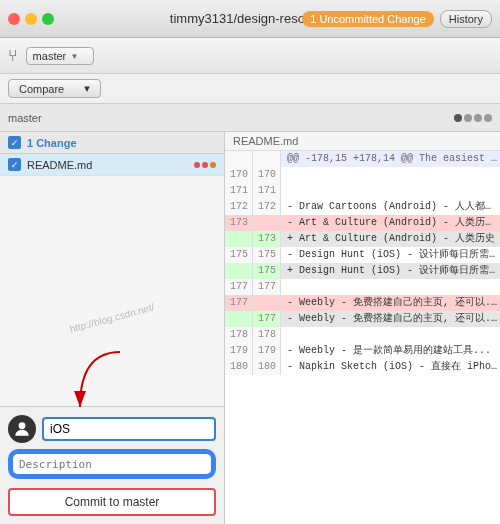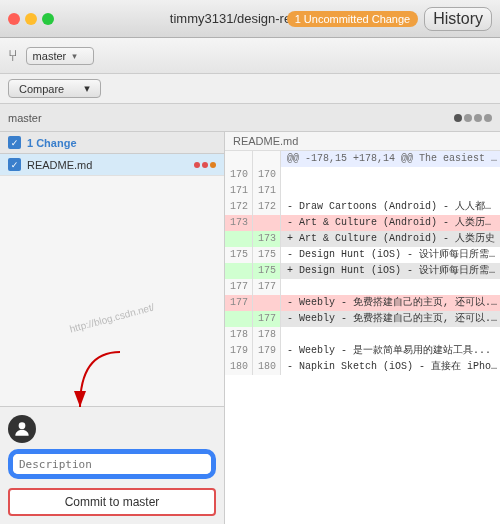--- a/index.html
+++ b/index.html
@@ -58,21 +58,21 @@
       padding: 2px 8px;
       font-size: 11px;
       font-weight: 500;
     }
 
     .history-btn {
       background: linear-gradient(to bottom, #f5f5f5, #e0e0e0);
       border: 1px solid #aaa;
       border-radius: 8px;
       padding: 2px 8px;
-      font-size: 16px;
+      font-size: 11px;
       cursor: pointer;
       color: #333;
     }
 
     
     .toolbar {
       background: linear-gradient(to bottom, #f5f5f5, #e5e5e5);
       height: 36px;
       display: flex;
       align-items: center;
@@ -427,20 +427,21 @@
     </div>
 
     <div class="commit-area" style="position:relative;">
       <div class="summary-input-wrapper">
         <div class="avatar">
           <svg viewBox="0 0 24 24" fill="white">
             <circle cx="12" cy="8" r="4"></circle>
             <path d="M4 20c0-4 3.6-7 8-7s8 3 8 7"></path>
           </svg>
         </div>
+        <input class="summary-input" type="text" value="iOS" style="">
       </div>
       <textarea class="description-textarea" placeholder="Description" style=""></textarea>
 
       
       <svg class="red-arrow-svg" style="position:absolute; left:60px; top:-60px; width:80px; height:70px; z-index:20;" viewBox="0 0 80 70">
         <defs>
           <marker id="arrowhead" markerWidth="8" markerHeight="6" refX="8" refY="3" orient="auto">
             <polygon points="0 0, 8 3, 0 6" fill="#cc0000"></polygon>
           </marker>
         </defs>

